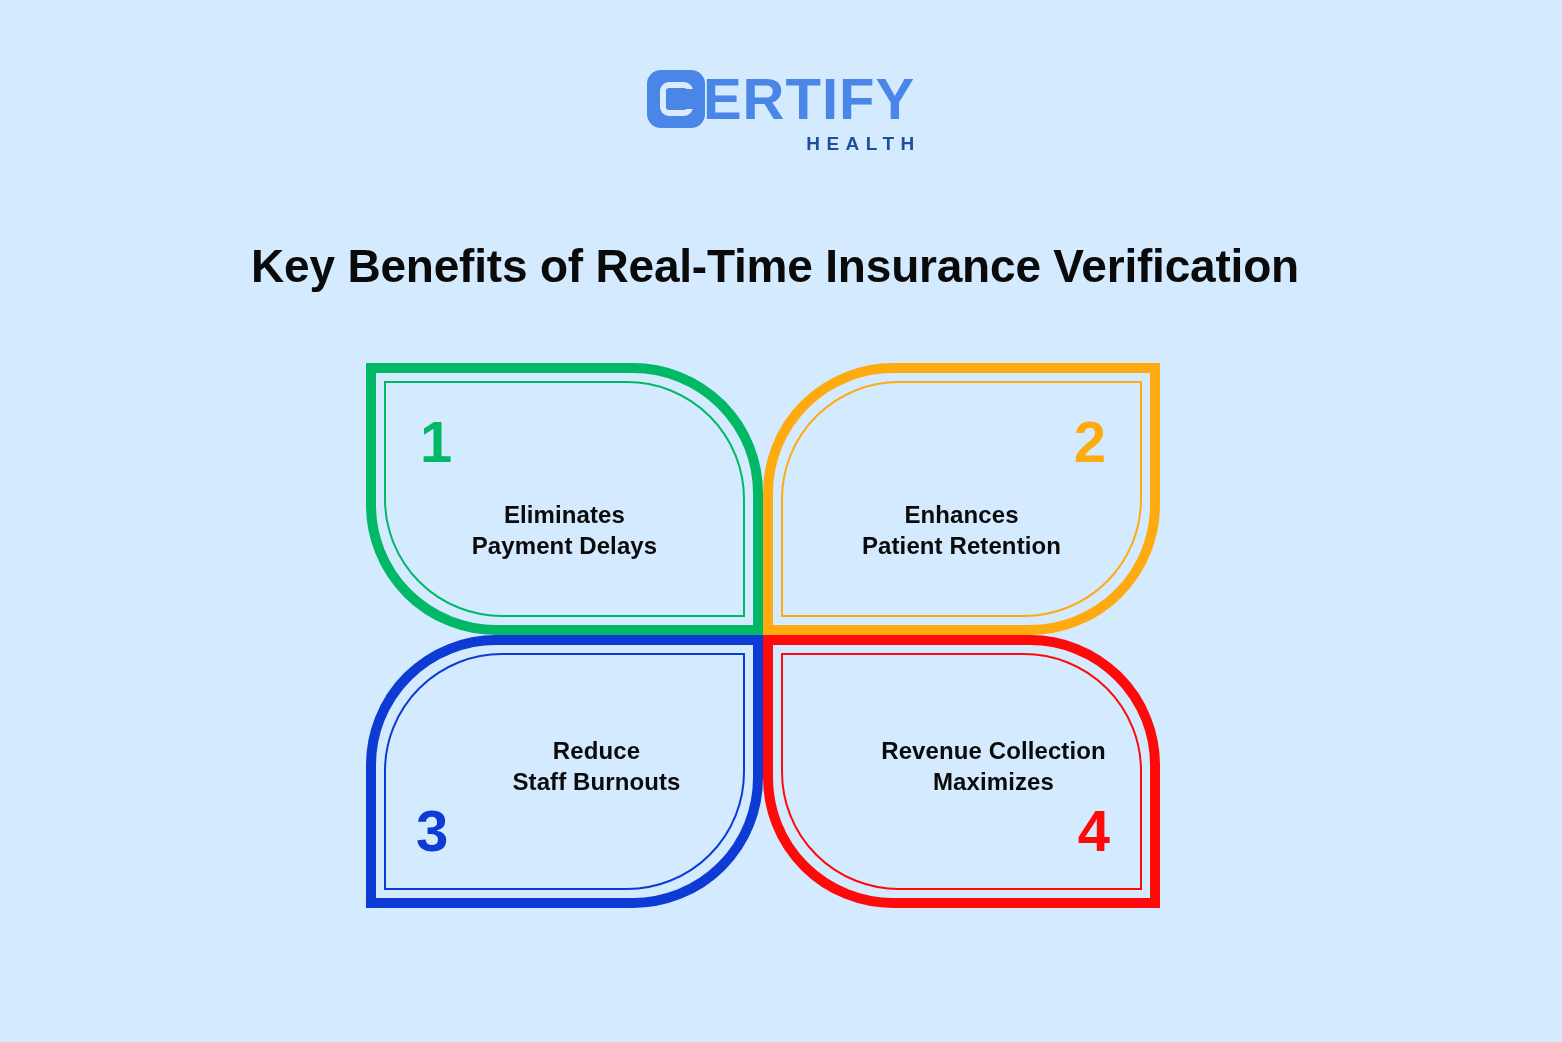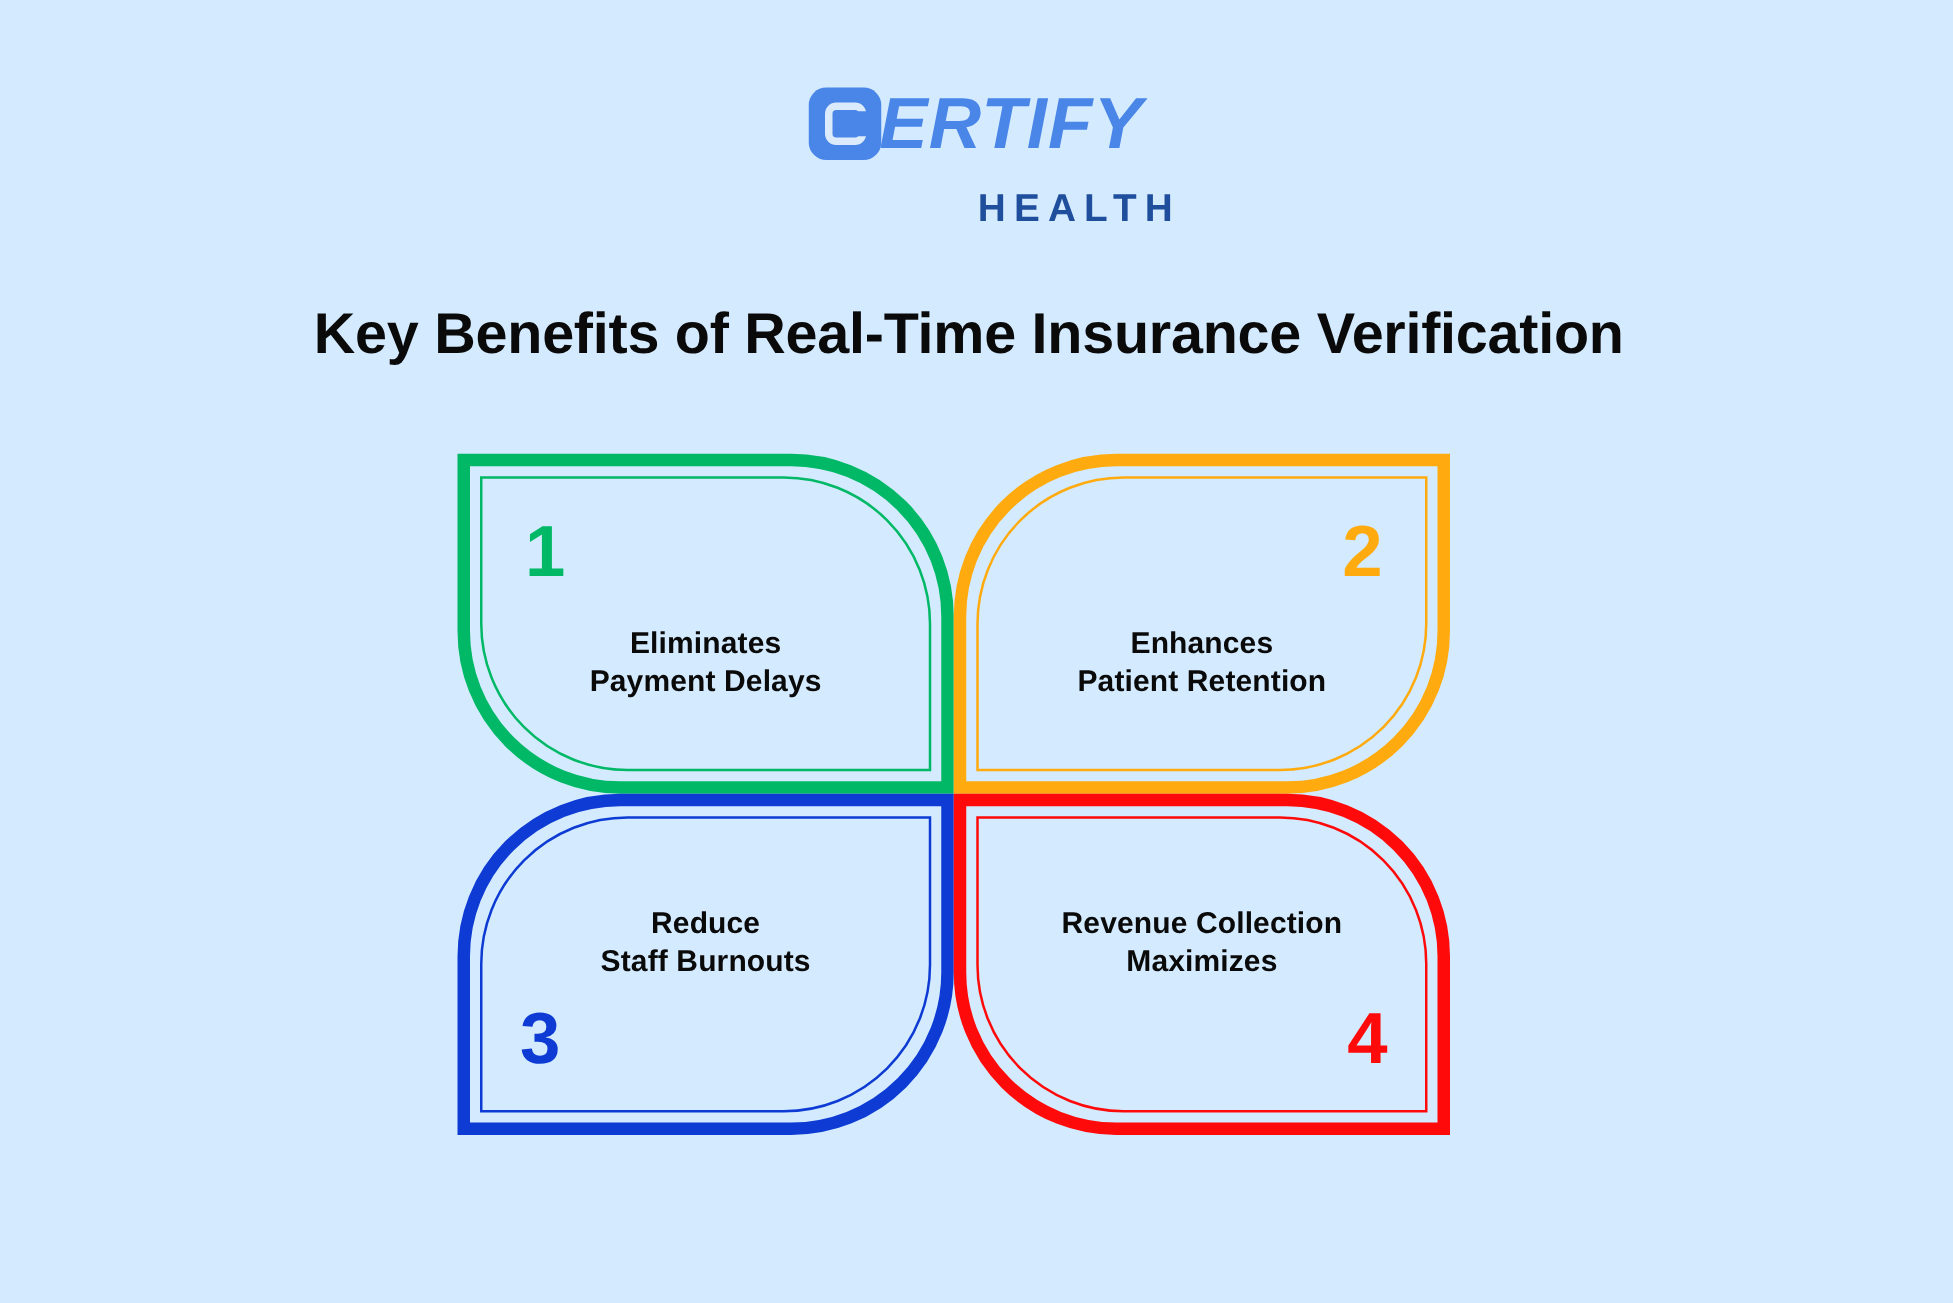--- a/index.html
+++ b/index.html
@@ -22,21 +22,20 @@
     left: 0;
     width: 1562px;
     display: flex;
     flex-direction: column;
     align-items: center;
   }
   .logo-row {
     display: flex;
     align-items: center;
     height: 62px;
-    font-style: italic;
   }
   .logo-mark {
     width: 58px;
     height: 58px;
     border-radius: 14px;
     background: #4a86e8;
     position: relative;
     display: inline-block;
     flex: 0 0 auto;
   }
@@ -61,25 +60,25 @@
   .logo-word {
     font-size: 58px;
     font-weight: 600;
     color: #4a86e8;
     letter-spacing: 1px;
     line-height: 58px;
     margin-left: -2px;
     font-family: "Liberation Sans", sans-serif;
   }
   .logo-sub {
-    font-size: 31px;
+    font-size: 19px;
     font-weight: 700;
     color: #1f4e9c;
     letter-spacing: 6.5px;
-    margin-top: 19px;
+    margin-top: 3px;
     margin-left: 165px;
     font-family: "Liberation Sans", sans-serif;
   }
 
   
   .page-title {
     position: absolute;
     top: 208px;
     left: 0;
     width: 1550px;
@@ -147,21 +146,21 @@
     width: 100%;
     text-align: center;
     color: #0a0a0a;
     font-size: 24px;
     font-weight: 700;
     line-height: 1.3;
     letter-spacing: 0.1px;
     font-family: "Liberation Sans", sans-serif;
   }
   .label-mid  { top: 136px; }
-  .label-high { top: 88px; }
+  .label-high { top: 100px; padding-left: 32px; }
 
   .q1 { color: #00b865; }
   .q2 { color: #ffab0f; }
   .q3 { color: #0d3bd4; }
   .q4 { color: #ff0a0a; }
 </style>
 </head>
 <body>
 
 <div class="logo-wrap">

